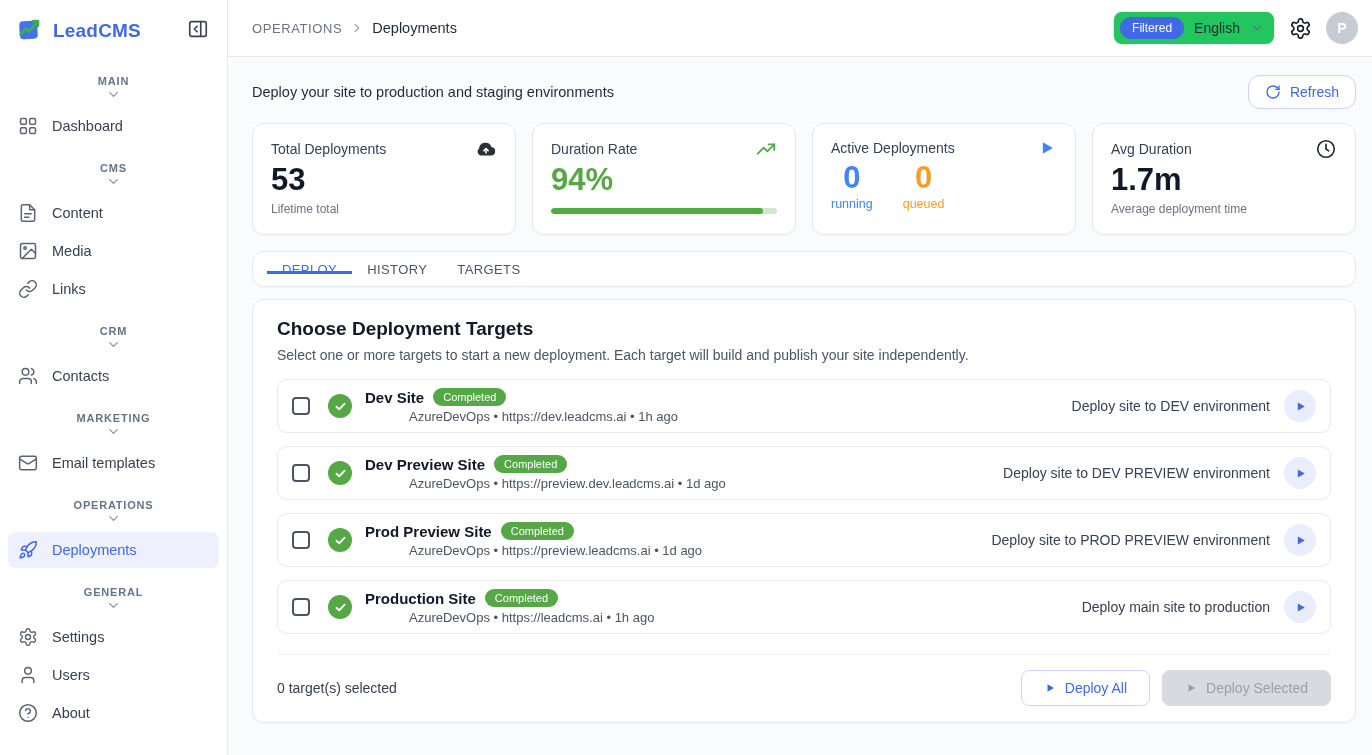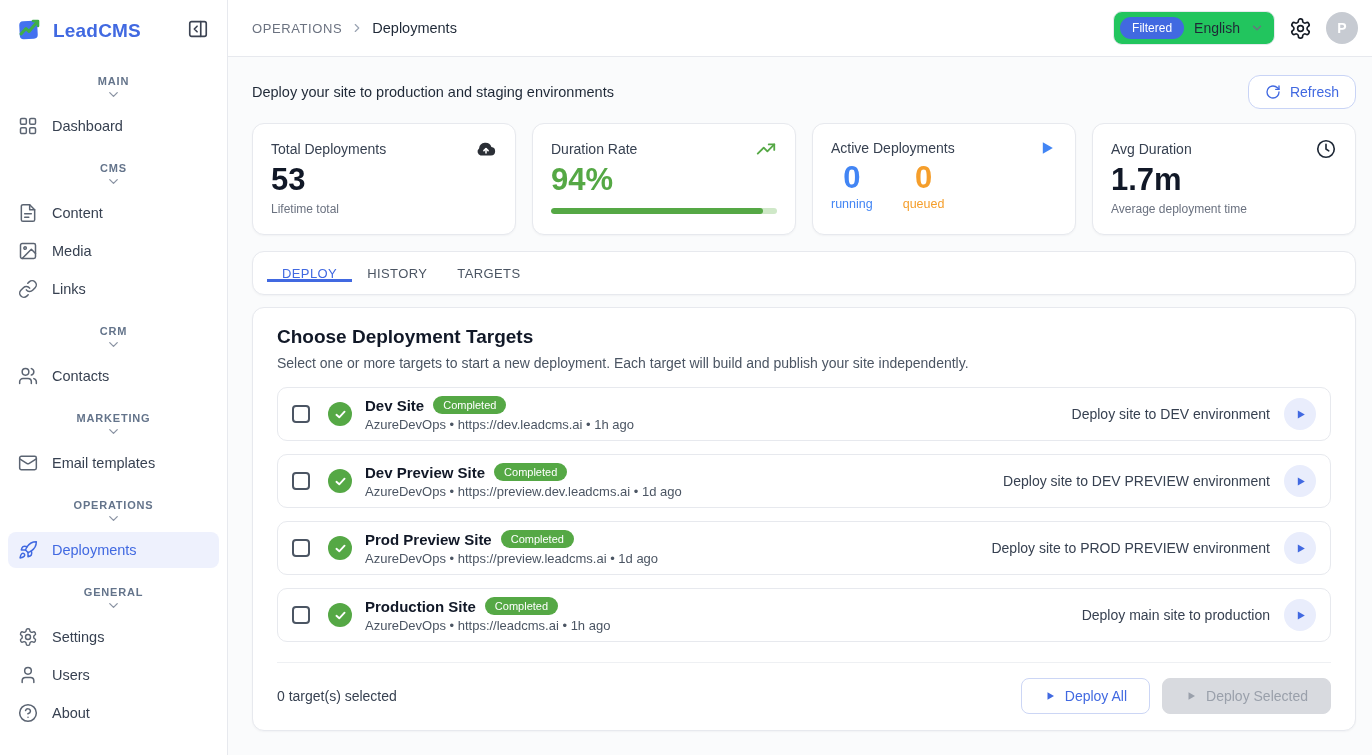--- a/index.html
+++ b/index.html
@@ -57,36 +57,36 @@
   .green-val{ color:var(--green); }
   .progress{ height:6px; border-radius:3px; background:var(--green-track); margin-top:10px; overflow:hidden; }
   .progress-fill{ height:100%; background:var(--green); border-radius:3px; }
   .dual{ display:flex; gap:30px; margin-top:2px; }
   .dual-col{ text-align:center; }
   .dual-val{ font-size:31px; font-weight:600; line-height:1.15; }
   .dual-lab{ font-size:12.5px; margin-top:1px; }
   .blue-txt{ color:var(--blue); } .orange-txt{ color:var(--orange); }
 
   
-  .tabs-bar{ background:#fff; border:1px solid var(--border); border-radius:12px; height:44px; display:flex; align-items:stretch; padding:12px 14px; margin-bottom:12px; box-shadow:0 1px 2px rgba(16,24,40,.04); }
+  .tabs-bar{ background:#fff; border:1px solid var(--border); border-radius:12px; height:36px; display:flex; align-items:stretch; padding:12px 14px; margin-bottom:12px; box-shadow:0 1px 2px rgba(16,24,40,.04); }
   .tab{ display:flex; align-items:center; padding:0 15px; font-size:13px; letter-spacing:.4px; font-weight:500; color:#4b5563; cursor:pointer; border-bottom:3px solid transparent; border-top:3px solid transparent; }
   .tab.active{ color:var(--accent); border-bottom-color:var(--accent); }
 
   
   .panel{ background:#fff; border:1px solid var(--border); border-radius:12px; padding:18px 24px 16px; box-shadow:0 1px 2px rgba(16,24,40,.04); }
   .panel-title{ font-size:19px; font-weight:700; color:#111827; }
   .panel-sub{ font-size:14px; color:#4b5563; margin:7px 0 16px; }
   .target{ display:flex; align-items:center; border:1px solid var(--border); border-radius:10px; padding:8px 14px; margin-bottom:13px; min-height:47px; }
   .checkbox{ width:18px; height:18px; border:2px solid #4b5563; border-radius:4px; margin-right:18px; cursor:pointer; flex:0 0 auto; }
   .status-dot{ width:24px; height:24px; border-radius:50%; background:var(--green); display:flex; align-items:center; justify-content:center; margin-right:13px; flex:0 0 auto; }
   .t-info{ flex:1; min-width:0; }
   .t-name-row{ display:flex; align-items:center; gap:9px; }
   .t-name{ font-size:15px; font-weight:700; color:#111827; }
   .badge{ background:var(--green); color:#fff; font-size:11px; padding:3px 10px; border-radius:999px; }
-  .t-meta{ font-size:13px; color:#4b5563; margin-top:3px; }
+  .t-meta{ font-size:13px; color:#4b5563; margin-top:3px;margin-left:44px; }
   .t-action{ font-size:14px; color:var(--text); margin:0 14px 0 12px; white-space:nowrap; }
   .play-btn{ width:32px; height:32px; border-radius:50%; background:#e9edfc; display:flex; align-items:center; justify-content:center; cursor:pointer; flex:0 0 auto; color:#4169e1; }
 
   .panel-footer{ display:flex; align-items:center; justify-content:space-between; border-top:1px solid #eef0f3; margin-top:20px; padding-top:15px; }
   .selected-text{ font-size:14px; color:var(--text); }
   .footer-btns{ display:flex; gap:12px; }
   .btn{ display:flex; align-items:center; gap:9px; font-size:14px; font-weight:500; padding:9px 22px; border-radius:8px; cursor:pointer; }
   .btn-outline{ background:#fff; border:1px solid #ccd6f5; color:var(--accent); }
   .btn-disabled{ background:#d8dadf; border:1px solid #d8dadf; color:#9aa0ab; cursor:default; }
 

